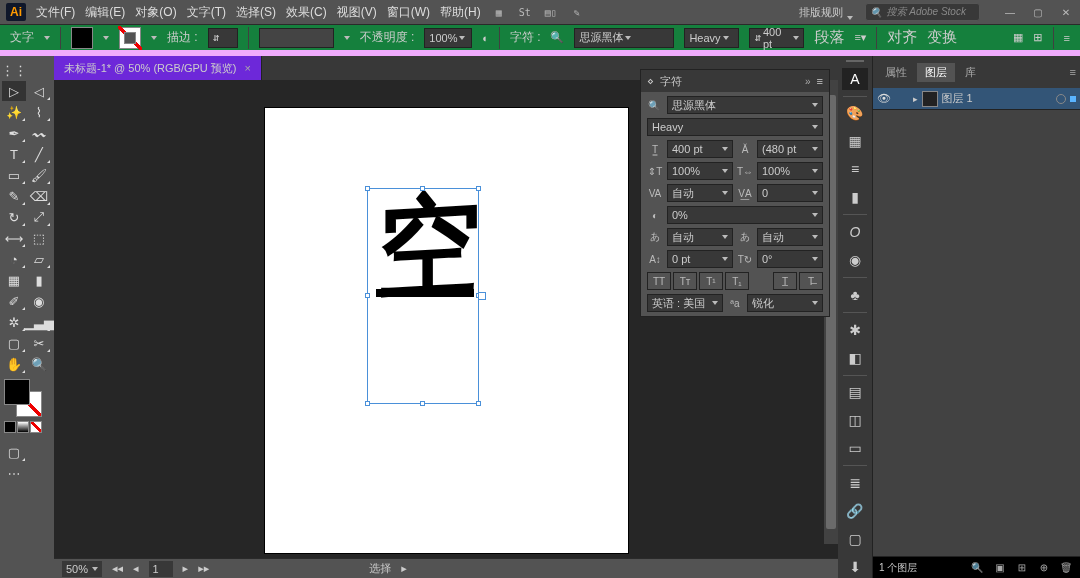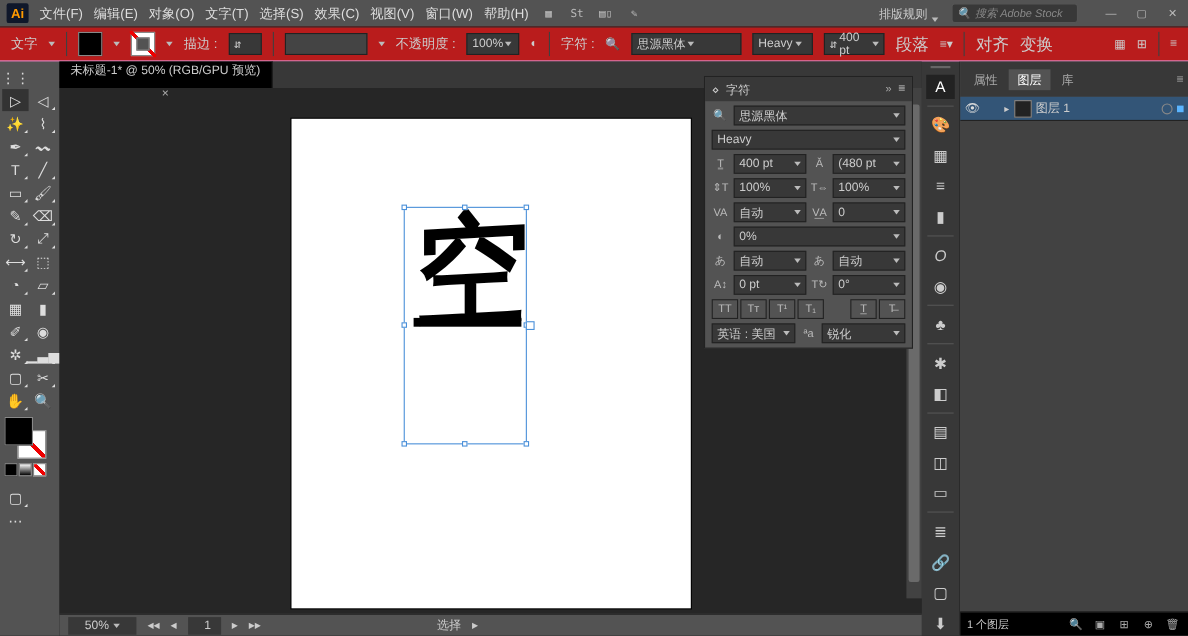--- a/index.html
+++ b/index.html
@@ -6,21 +6,21 @@
 body { width: 1080px; height: 578px; background: #323232; overflow: hidden; color: #ccc; font-size: 11px; }
 .menubar { height: 24px; background: #535353; display: flex; align-items: center; padding: 0 6px; gap: 10px; }
 .menubar .ai-logo { width: 20px; height: 18px; background: #0f172a; color: #ff9a00; font-weight: bold; font-size: 12px; display: flex; align-items: center; justify-content: center; border-radius: 2px; }
 .menubar .menu-item { font-size: 12px; color: #ddd; cursor: default; }
 .menubar .right-group { margin-left: auto; display: flex; align-items: center; gap: 12px; }
 .menubar .ws-switch { display:flex; align-items:flex-end; gap:4px; color:#ccc; }
 .menubar .search-stock { background:#383838; border:1px solid #555; border-radius:3px; height:18px; width:115px; display:flex; align-items:center; padding:0 4px; gap:4px; font-size:10px; color:#888; font-style:italic;}
 .menubar .icon-btn { width:16px; height:16px; color:#bbb; display:flex; align-items:center; justify-content:center; font-size:10px;}
 .window-controls { display:flex; gap:12px; margin-left:10px; }
 
-.optbar { height: 32px; background: #b91c1c; display: flex; align-items: center; padding: 0 10px; gap: 10px; border-top:1px solid #2a2a2a; border-bottom:1px solid #f0abfc;}
+.optbar { height: 32px; background: #15803d; display: flex; align-items: center; padding: 0 10px; gap: 10px; border-top:1px solid #2a2a2a; border-bottom:6px solid #f0abfc;}
 .optbar .label { font-size:12px; }
 .optbar .divider { width:1px; height:22px; background:#404040; }
 .swatch { width:22px; height:22px; border:1px solid #888; }
 .stroke-sw { position:relative; width:22px; height:22px; border:1px solid #888; background:#fff; }
 .stroke-sw::after{content:"";position:absolute;inset:4px;border:1px solid #888;background:#535353;}
 .stroke-sw::before{content:"";position:absolute;left:-2px;top:-2px;right:-2px;bottom:-2px;background:linear-gradient(45deg,transparent 45%,#e00 45%,#e00 55%,transparent 55%);pointer-events:none;}
 .optbar .field { background:#383838; border:1px solid #222; height:20px; display:flex; align-items:center; padding:0 4px; font-size:11px;}
 .optbar .sel { display:flex; align-items:center; gap:2px;}
 .arrow-down{width:0;height:0;border-left:3px solid transparent;border-right:3px solid transparent;border-top:4px solid #bbb;}
 
@@ -33,34 +33,34 @@
 .color-swap { padding:4px 2px; }
 .color-swap .big-sw{position:relative;width:38px;height:38px;}
 .color-swap .fg{position:absolute;width:26px;height:26px;background:#000;border:1px solid #888;z-index:2;}
 .color-swap .bg{position:absolute;right:0;bottom:0;width:26px;height:26px;background:#fff;border:1px solid #888;}
 .color-swap .bg::after{content:"";position:absolute;inset:0;background:linear-gradient(45deg,transparent 45%,#e00 45%,#e00 55%,transparent 55%);}
 .mini-sw-row{display:flex;gap:1px;margin-top:4px;}
 .mini-sw{width:12px;height:12px;border:1px solid #888;}
 
 .doc-area { flex:1; display:flex; flex-direction:column; background:#262626; position:relative;}
 .doc-tab-bar { height:24px; background:#383838; display:flex; align-items:center; }
-.doc-tab { height:100%; padding:0 10px; display:flex; align-items:center; font-size:11px; background:#000000; border-right:1px solid #222; gap:8px;flex-direction:column;}
+.doc-tab { height:100%; padding:0 10px; display:flex; align-items:center; font-size:11px; background:#6d28d9; border-right:1px solid #222; gap:8px;}
 .doc-tab .close{color:#aaa;font-size:11px;}
 .canvas-wrap { flex:1; overflow:hidden; position:relative; display:flex; align-items:flex-start; justify-content:center; padding-top:28px;}
 .artboard { width:363px; height:445px; background:#fff; position:relative; box-shadow:0 0 0 1px #000;}
 .text-frame { position:absolute; left:102px; top:80px; width:112px; height:216px; border:1px solid #4a90d9;}
 .text-frame .handle{position:absolute;width:5px;height:5px;background:#fff;border:1px solid #4a90d9;}
 .text-frame .h-tl{left:-3px;top:-3px;} .text-frame .h-tm{left:50%;top:-3px;margin-left:-3px;} .text-frame .h-tr{right:-3px;top:-3px;}
 .text-frame .h-ml{left:-3px;top:50%;margin-top:-3px;} .text-frame .h-mr{right:-3px;top:50%;margin-top:-3px;}
 .text-frame .h-bl{left:-3px;bottom:-3px;} .text-frame .h-bm{left:50%;bottom:-3px;margin-left:-3px;} .text-frame .h-br{right:-3px;bottom:-3px;}
 .text-frame .out-port{position:absolute;right:-8px;top:50%;margin-top:-4px;width:8px;height:8px;border:1px solid #4a90d9;background:#fff;}
 .glyph { position:absolute; left:6px; top:2px; font-size:110px; font-weight:900; color:#000; transform:scaleX(0.95) skewY(-3deg); line-height:1;}
 .glyph-underline{position:absolute;left:8px;top:100px;width:98px;height:8px;background:#000;}
 .status-bar{height:20px;background:#535353;display:flex;align-items:center;padding:0 8px;gap:10px;font-size:11px;border-top:1px solid #2a2a2a;}
-.status-bar .field{background:#383838;height:16px;padding:0 15px;display:flex;align-items:center;}
+.status-bar .field{background:#383838;height:16px;padding:0 4px;display:flex;align-items:center;}
 
 .char-panel { position:absolute; left:640px; top:69px; width:190px; background:#535353; border:1px solid #222; font-size:11px; z-index:5;}
 .char-panel .hdr{height:22px;display:flex;align-items:center;padding:0 6px;background:#383838;gap:6px;}
 .char-panel .hdr .title{flex:1;}
 .char-panel .hdr .collapse{font-size:10px;color:#aaa;}
 .char-panel .body{padding:4px 6px;display:flex;flex-direction:column;gap:4px;}
 .char-panel .row{display:flex;gap:4px;align-items:center;}
 .char-panel .sel{flex:1;background:#383838;border:1px solid #222;height:18px;display:flex;align-items:center;padding:0 4px;justify-content:space-between;}
 .char-panel .half{width:calc(50% - 2px);}
 .char-panel .icon-stack{width:16px;height:16px;color:#bbb;font-size:10px;display:flex;align-items:center;justify-content:center;}

